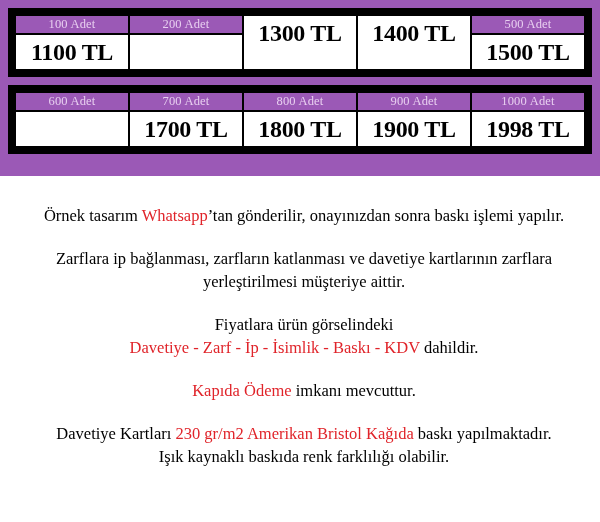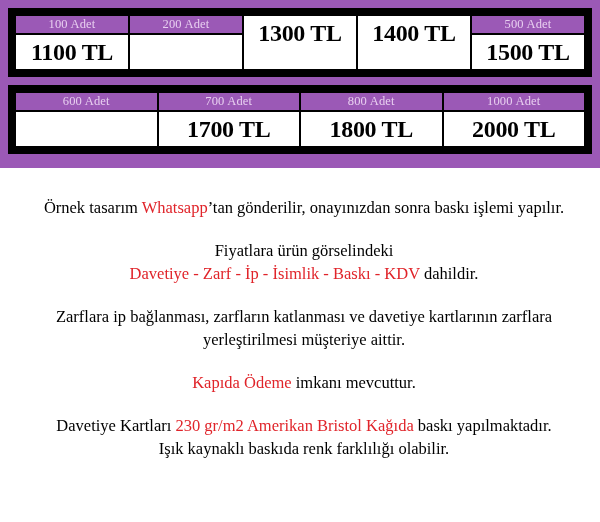--- a/index.html
+++ b/index.html
@@ -24,21 +24,21 @@
 
   .price-row {
     display: flex;
     width: 100%;
     box-sizing: border-box;
     border: 8px solid #000000;
     background: #15803d;
     margin-bottom: 8px;
   }
   .price-row:last-child {
-    margin-bottom: 4px;
+    margin-bottom: 12px;
   }
 
   .price-cell {
     flex: 1 1 0;
     box-sizing: border-box;
     border-right: 2px solid #000000;
     background: #ffffff;
     text-align: center;
   }
   .price-cell:last-child {
@@ -117,41 +117,45 @@
     </div>
     <div class="price-cell">
       <div class="qty">700 Adet</div>
       <div class="price">1700 TL</div>
     </div>
     <div class="price-cell">
       <div class="qty">800 Adet</div>
       <div class="price">1800 TL</div>
     </div>
     <div class="price-cell">
+      <div class="qty">900 Adet</div>
+      <div class="price">1900 TL</div>
+    </div>
+    <div class="price-cell">
       <div class="qty">1000 Adet</div>
-      <div class="price">2000 TL</div>
+      <div class="price">1998 TL</div>
     </div>
   </div>
 
 </div>
 
 <div class="notes">
 
   <div class="note">
     <span>Örnek tasarım </span><span class="hl">Whatsapp</span><span>’tan gönderilir, onayınızdan sonra baskı işlemi yapılır.</span>
   </div>
 
   <div class="note">
-    <span class="sub">Fiyatlara ürün görselindeki</span>
-    <span class="hl">Davetiye - Zarf - İp - İsimlik - Baskı - KDV</span><span> dahildir.</span>
+    <span class="sub">Zarflara ip bağlanması, zarfların katlanması ve davetiye kartlarının zarflara</span>
+    <span class="sub">yerleştirilmesi müşteriye aittir.</span>
   </div>
 
   <div class="note">
-    <span class="sub">Zarflara ip bağlanması, zarfların katlanması ve davetiye kartlarının zarflara</span>
-    <span class="sub">yerleştirilmesi müşteriye aittir.</span>
+    <span class="sub">Fiyatlara ürün görselindeki</span>
+    <span class="hl">Davetiye - Zarf - İp - İsimlik - Baskı - KDV</span><span> dahildir.</span>
   </div>
 
   <div class="note">
     <span class="hl">Kapıda Ödeme</span><span> imkanı mevcuttur.</span>
   </div>
 
   <div class="note last">
     <span class="sub"><span>Davetiye Kartları </span><span class="hl">230 gr/m2 Amerikan Bristol Kağıda</span><span> baskı yapılmaktadır.</span></span>
     <span class="sub">Işık kaynaklı baskıda renk farklılığı olabilir.</span>
   </div>

